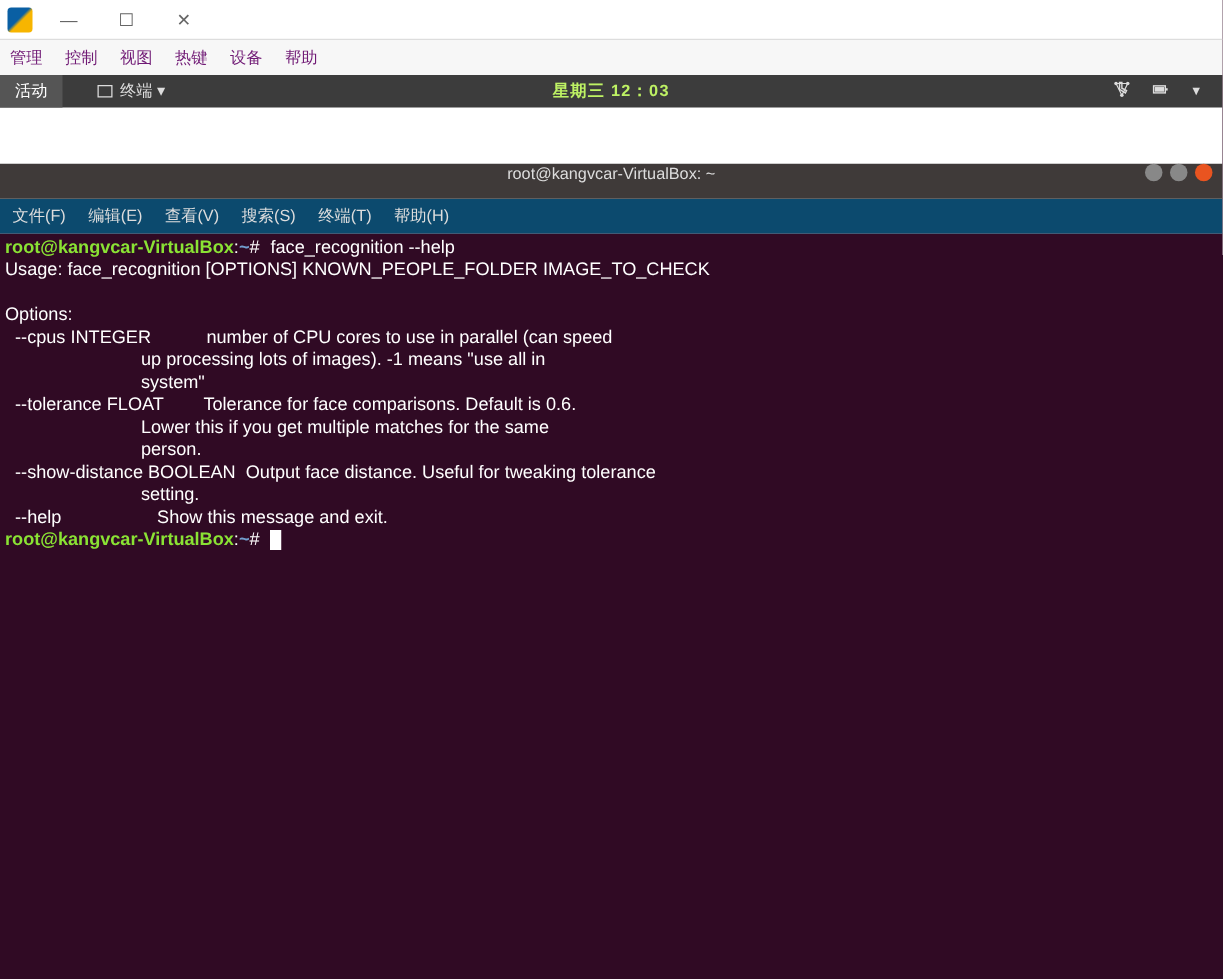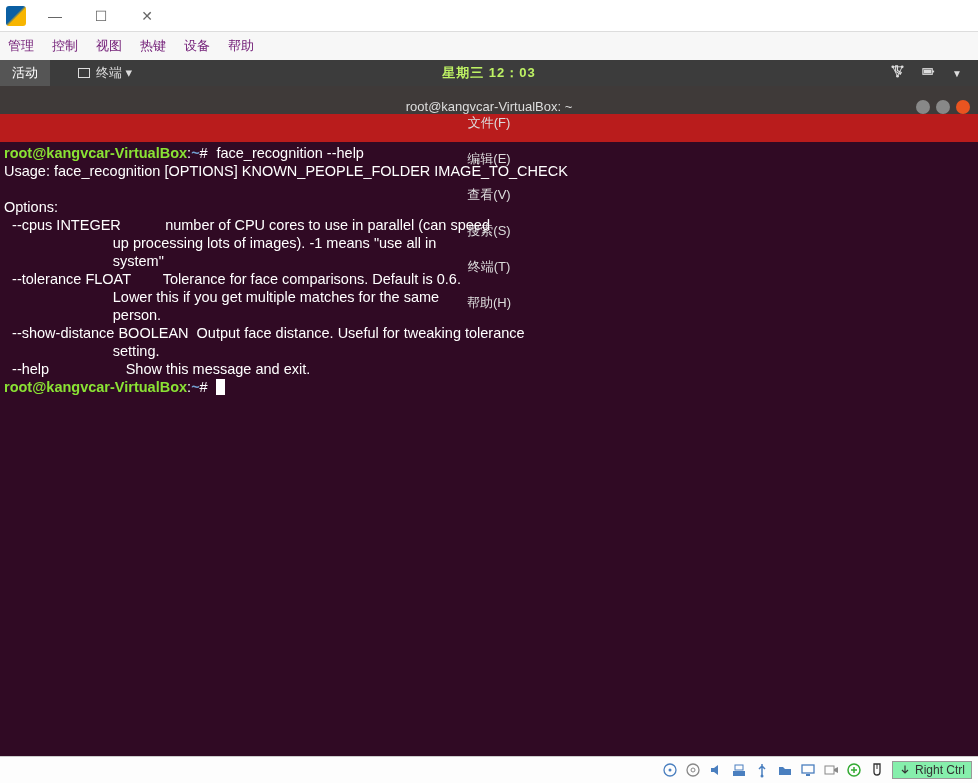--- a/index.html
+++ b/index.html
@@ -17,29 +17,29 @@
 
 .ub-topbar { height:26px; background:#3c3c3c; color:#ddd; display:flex; align-items:center; font-size:13px; position:relative; }
 .ub-activities { background:#555; color:#fff; padding:4px 12px; height:100%; display:flex; align-items:center; cursor:pointer; }
 .ub-term-indicator { display:flex; align-items:center; gap:6px; margin-left:28px; cursor:pointer; }
 .ub-term-sq { display:inline-block; width:12px; height:10px; border:1px solid #ddd; }
 .ub-clock { position:absolute; left:50%; transform:translateX(-50%); color:#bef264; letter-spacing:1px;font-weight:bold; }
 .ub-tray { margin-left:auto; display:flex; align-items:center; gap:16px; padding-right:16px; }
 .ub-tray svg { width:15px; height:15px; fill:#ddd; }
 
 
-.term-titlebar { height:28px; background:#3f3a39; display:flex; align-items:flex-end; justify-content:center; position:relative; color:#ddd; font-size:13px; }
+.term-titlebar { height:28px; background:#3f3a39; display:flex; align-items:flex-start; justify-content:center; position:relative; color:#ddd; font-size:13px;margin-top:45px; }
 .term-titlebar .winctrls { position:absolute; right:8px; display:flex; gap:6px; }
 .circle { width:14px; height:14px; border-radius:50%; display:inline-block; }
 .c-min { background:#888; }
 .c-max { background:#888; }
 .c-close { background:#e95420; }
 
 
-.term-menubar { height:28px; background:#b91c1c; display:flex; align-items:center; padding:0 10px; gap:18px; color:#ddd; font-size:13px;flex-direction:column; }
+.term-menubar { height:28px; background:#0c4a6e; display:flex; align-items:center; padding:0 10px; gap:18px; color:#ddd; font-size:13px; }
 .term-menuitem { cursor:pointer; }
 
 
 .term-body { background:#300a24; height:614px; padding:2px 4px; font-family:"DejaVu Sans Mono","Courier New",monospace; font-size:14.5px; line-height:18px; color:#fff; white-space:pre; overflow:hidden; }
 .prompt-user { color:#8ae234; font-weight:bold; }
 .prompt-colon { color:#fff; }
 .prompt-path { color:#729fcf; font-weight:bold; }
 .cursor { display:inline-block; width:9px; height:16px; background:#fff; vertical-align:text-bottom; }
 
 

